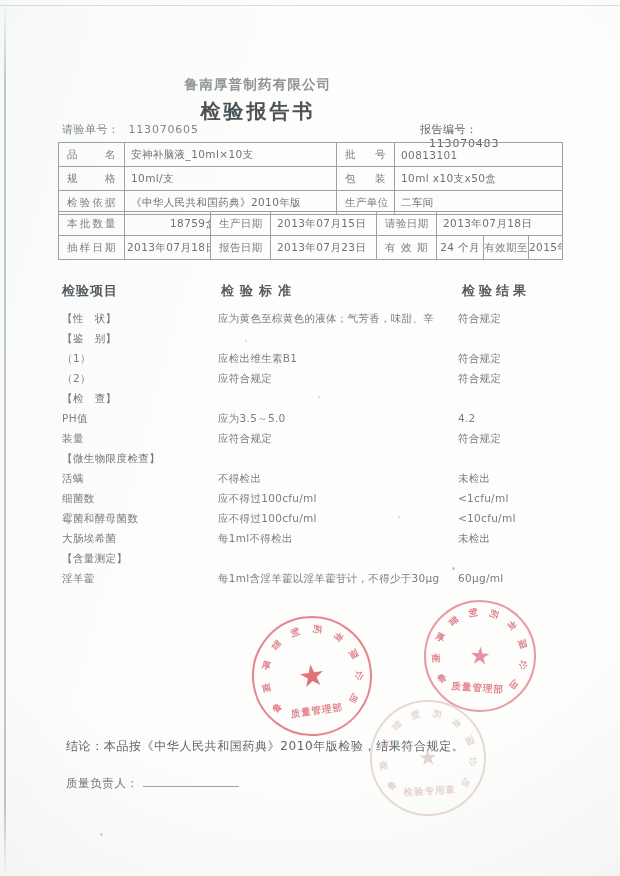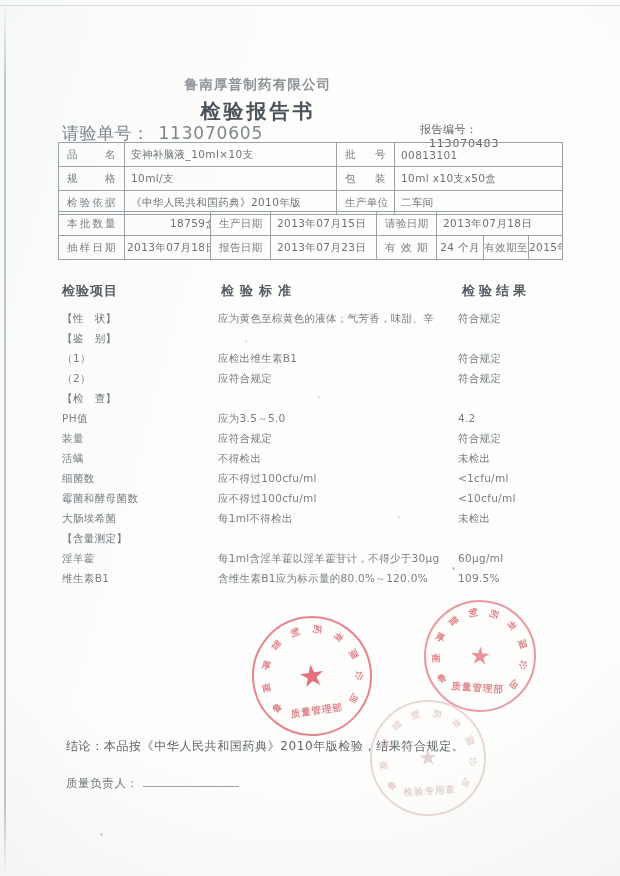--- a/index.html
+++ b/index.html
@@ -64,21 +64,21 @@
     text-align: center;
     font-size: 20px;
     letter-spacing: 3px;
     color: #4b5257;
     font-weight: 700;
   }
   .req-no {
     position: absolute;
     left: 62px;
     top: 122px;
-    font-size: 17px;
+    font-size: 11px;
     color: #7e868c;
     letter-spacing: 0.5px;
   }
   .req-no .val { margin-left: 9px; letter-spacing: 0.8px; }
   .rep-no {
     position: absolute;
     left: 420px;
     top: 122px;
     font-size: 11px;
     color: #5f666b;
@@ -401,20 +401,25 @@
         <div class="row">
           <span class="c-item">PH值</span>
           <span class="c-std">应为3.5～5.0</span>
           <span class="c-res">4.2</span>
         </div>
         <div class="row">
           <span class="c-item">装量</span>
           <span class="c-std">应符合规定</span>
           <span class="c-res">符合规定</span>
         </div>
+        <div class="row section">
+          <span class="c-item">【微生物限度检查】</span>
+          <span class="c-std"></span>
+          <span class="c-res"></span>
+        </div>
         <div class="row">
           <span class="c-item">活螨</span>
           <span class="c-std">不得检出</span>
           <span class="c-res">未检出</span>
         </div>
         <div class="row">
           <span class="c-item">细菌数</span>
           <span class="c-std">应不得过100cfu/ml</span>
           <span class="c-res">&lt;1cfu/ml</span>
         </div>
@@ -430,25 +435,20 @@
         </div>
         <div class="row section">
           <span class="c-item">【含量测定】</span>
           <span class="c-std"></span>
           <span class="c-res"></span>
         </div>
         <div class="row">
           <span class="c-item">淫羊藿</span>
           <span class="c-std">每1ml含淫羊藿以淫羊藿苷计，不得少于30μg</span>
           <span class="c-res">60μg/ml</span>
-        </div>
-        <div class="row">
-          <span class="c-item">维生素B1</span>
-          <span class="c-std">含维生素B1应为标示量的80.0%～120.0%</span>
-          <span class="c-res">109.5%</span>
         </div>
       </div>
 
     <div class="conclusion">结论：本品按《中华人民共和国药典》2010年版检验，结果符合规定。</div>
     <div class="signature">
       <span>质量负责人：</span><span class="sig-line"></span>
     </div>
 
     <div class="stamp" id="stamp-company">
       <div class="ring-text">

